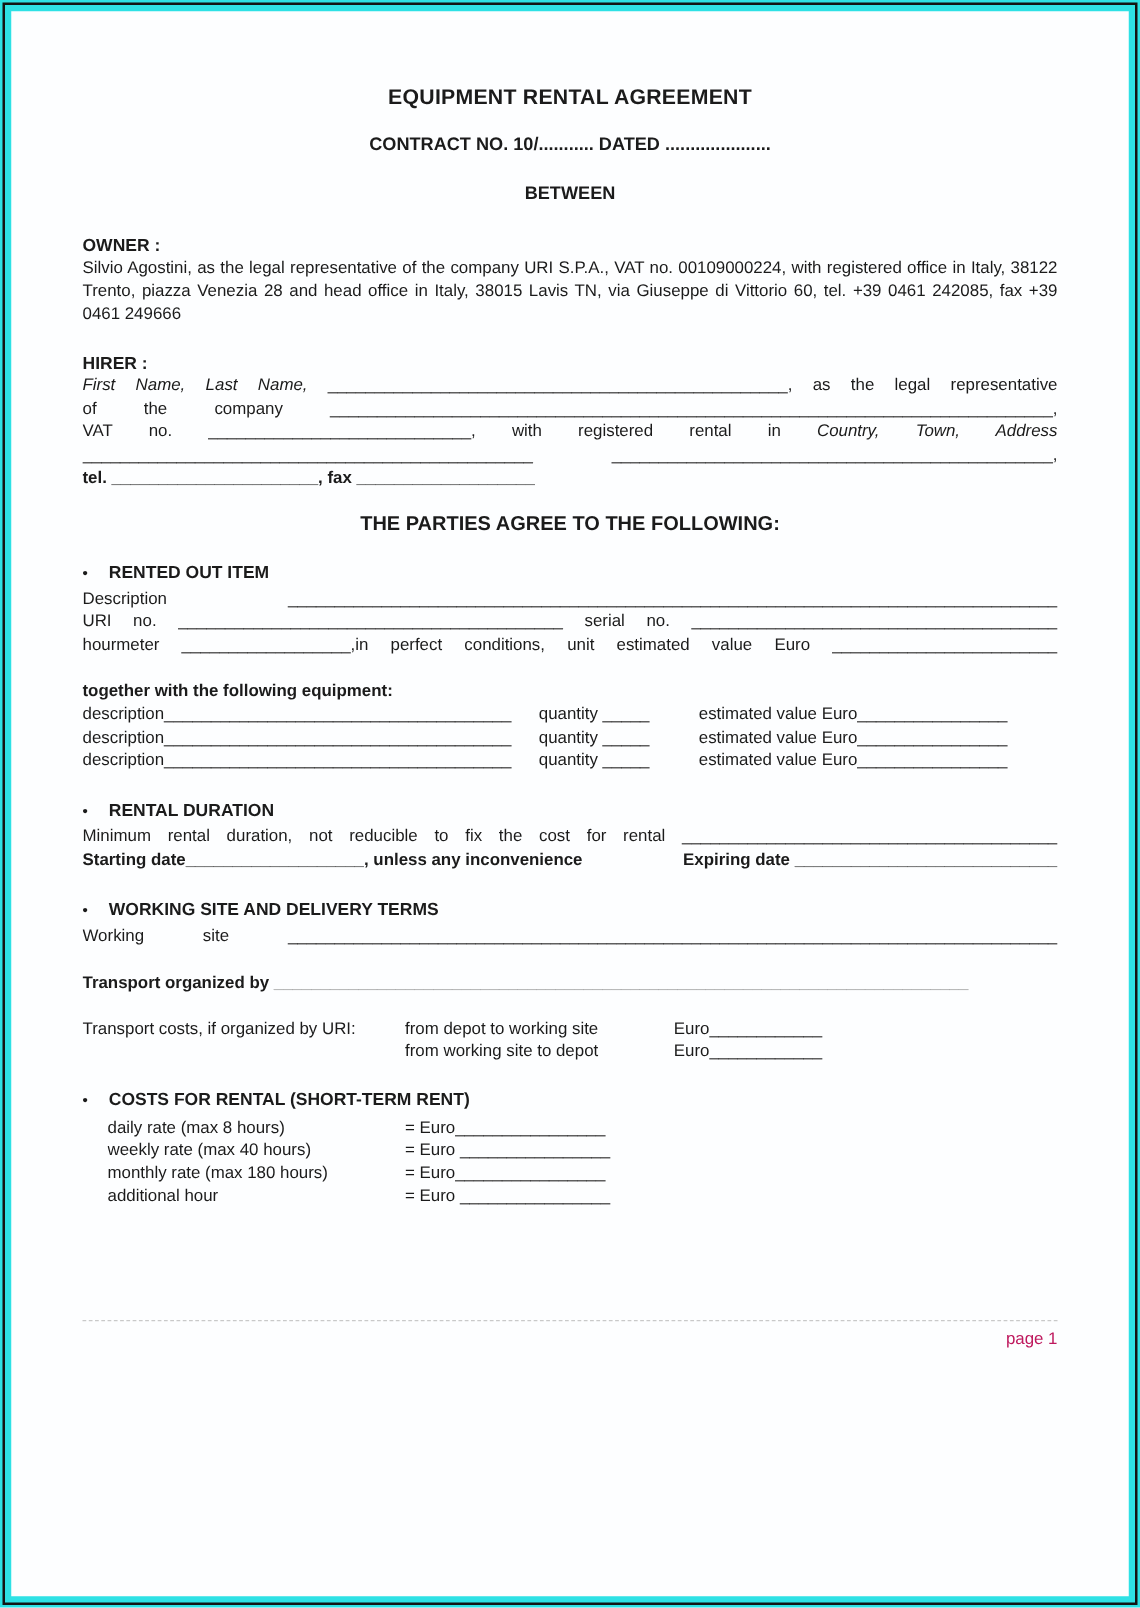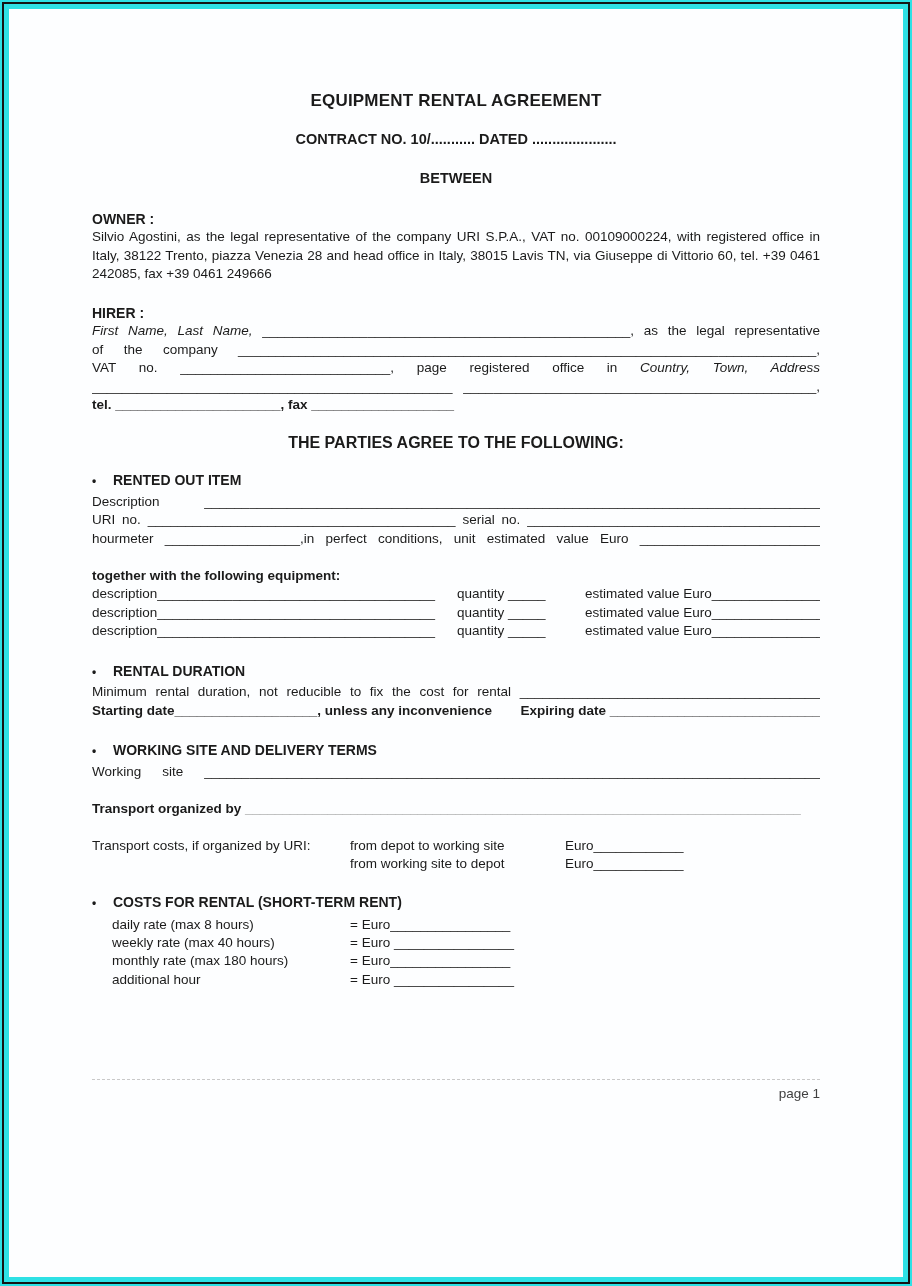--- a/index.html
+++ b/index.html
@@ -14,22 +14,22 @@
     position: absolute; top: 2px; left: 2px; right: 2px; bottom: 2px;
     border: 2px solid #141414;
     background: #2ee1e5;
   }
   .page {
     position: absolute; top: 5px; left: 5px; right: 5px; bottom: 5px;
     background: #fdfeff;
     overflow: hidden;
   }
   .content {
-    margin: 0 83px;
-    padding-top: 83px;
+    margin: 0 57px;
+    padding-top: 60px;
     font-size: 13.5px;
     line-height: 18.5px;
   }
   .title { font-size: 17px; font-weight: bold; text-align: center; letter-spacing: 0.2px; }
   .subtitle { font-size: 14.5px; font-weight: bold; text-align: center; margin-top: 19px; }
   .h-label { font-size: 14px; font-weight: bold; margin-top: 22px; }
   .para { text-align: justify; }
   .line { white-space: nowrap; overflow: hidden; font-weight: bold; }
   .stretch { white-space: normal; text-align: justify; text-align-last: justify; overflow: hidden; }
   .it { font-style: italic; }
@@ -40,42 +40,42 @@
   .equip-row > div { white-space: nowrap; overflow: hidden; }
   .two-col { display: flex; }
   .two-col .right { margin-left: auto; }
   .gray { color: #8c8c8c; }
   .raise { position: relative; top: -2px; }
   .tc-grid { display: grid; grid-template-columns: 258px 215px auto; margin-top: 18.5px; }
   .tc-grid > div { white-space: nowrap; overflow: hidden; }
   .cost-grid { display: grid; grid-template-columns: 238px auto; padding-left: 20px; }
   .cost-grid > div { white-space: nowrap; overflow: hidden; line-height: 18.2px; }
   .footer-rule { border-top: 1px dashed #c9c9c9; margin-top: 90px; }
-  .footer-page { text-align: right; margin-top: 5px; font-size: 13.5px; color: #404040; }
+  .footer-page { text-align: right; margin-top: 5px; font-size: 13.5px; color: #be185d; }
   .blank { letter-spacing: 0; }
 </style>
 </head>
 <body>
 
 <div class="black-frame">
   <div class="page">
     <div class="content">
 
       <div class="title">EQUIPMENT RENTAL AGREEMENT</div>
       <div class="subtitle">CONTRACT NO. 10/........... DATED .....................</div>
       <div class="subtitle" style="margin-top:21px;">BETWEEN</div>
 
       <div class="h-label">OWNER :</div>
       <div class="para">Silvio Agostini, as the legal representative of the company URI S.P.A., VAT no. 00109000224, with registered office in Italy, 38122 Trento, piazza Venezia 28 and head office in Italy, 38015 Lavis TN, via Giuseppe di Vittorio 60, tel. +39 0461 242085, fax +39 0461 249666</div>
 
 
       <div class="h-label" style="margin-top:20px;">HIRER :</div>
       <div class="stretch"><span class="it">First Name, Last Name,</span> <span class="blank">_________________________________________________</span><span>, as the legal representative</span></div>
       <div class="stretch"><span>of the company</span> <span class="blank">_____________________________________________________________________________</span><span>,</span></div>
-      <div class="stretch"><span>VAT no.</span> <span class="blank">____________________________</span><span>, page registered office in</span> <span class="it">Country, Town, Address</span></div>
+      <div class="stretch"><span>VAT no.</span> <span class="blank">____________________________</span><span>, with registered rental in</span> <span class="it">Country, Town, Address</span></div>
       <div class="stretch"><span class="blank">________________________________________________</span> <span class="blank">_______________________________________________</span><span>,</span></div>
       <div class="line"><span>tel.</span> <span class="blank">______________________</span><span>, fax</span> <span class="blank">___________________</span></div>
 
       <div class="subtitle" style="margin-top:19px; font-size:16px;">THE PARTIES AGREE TO THE FOLLOWING:</div>
 
       <div class="sec-head">
           <span class="bullet">•</span>
           <span>RENTED OUT ITEM</span>
         </div>
       <div class="stretch"><span>Description</span> <span class="blank">__________________________________________________________________________________</span></div>

